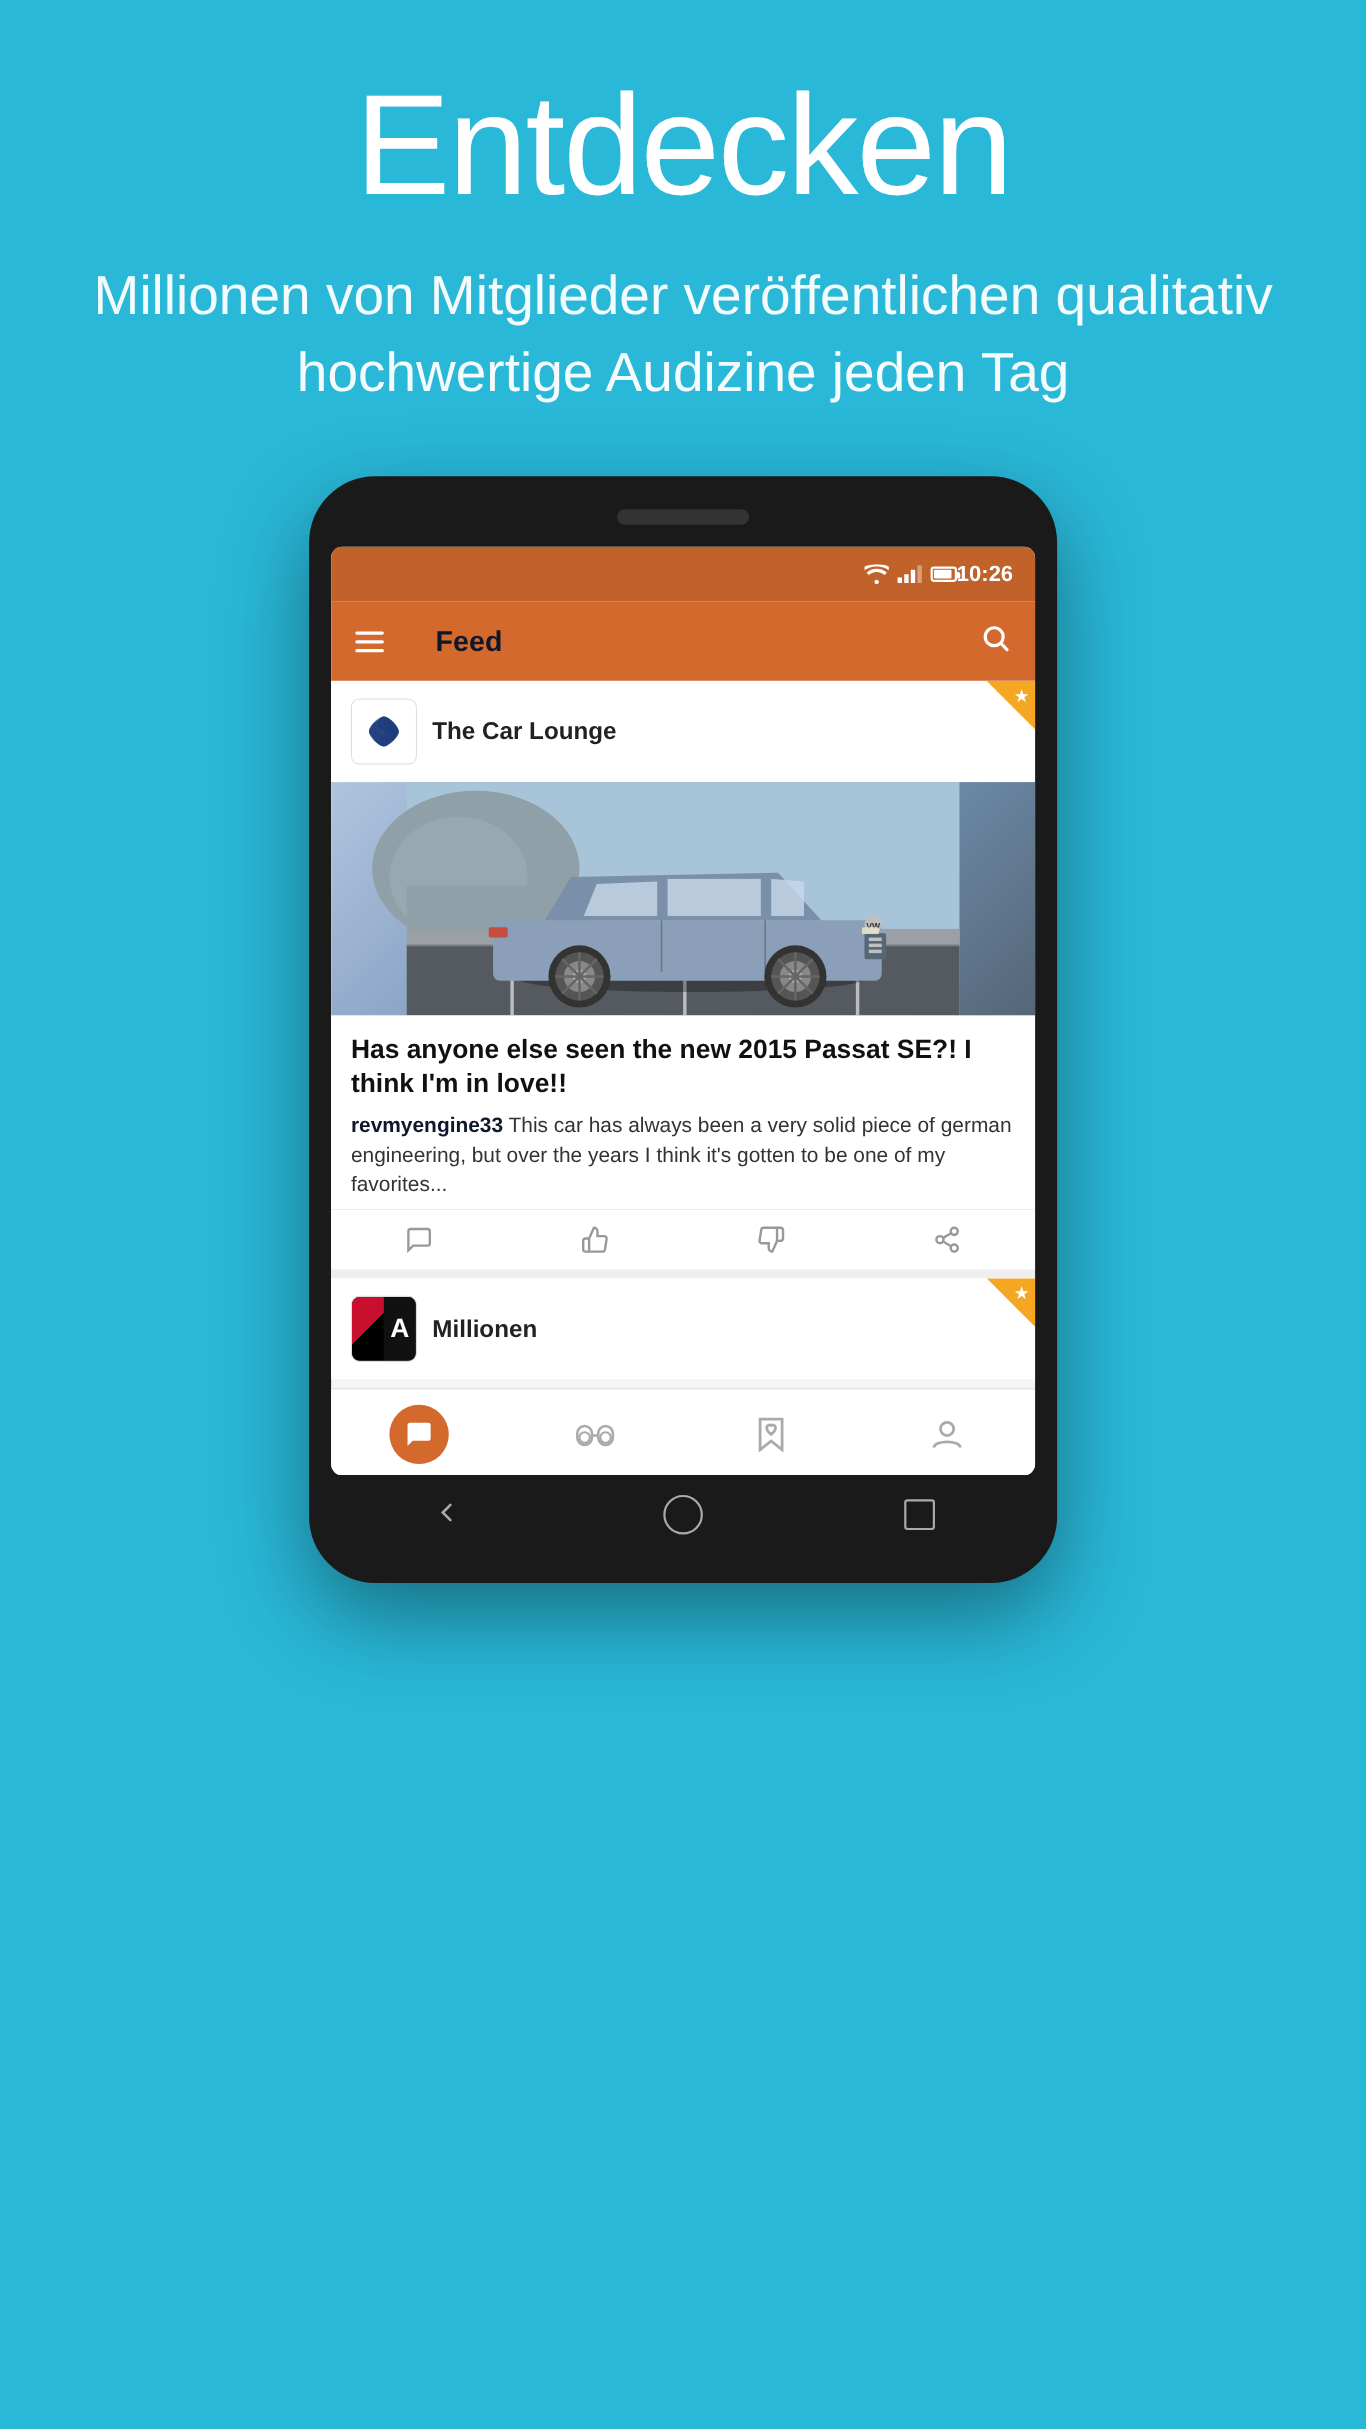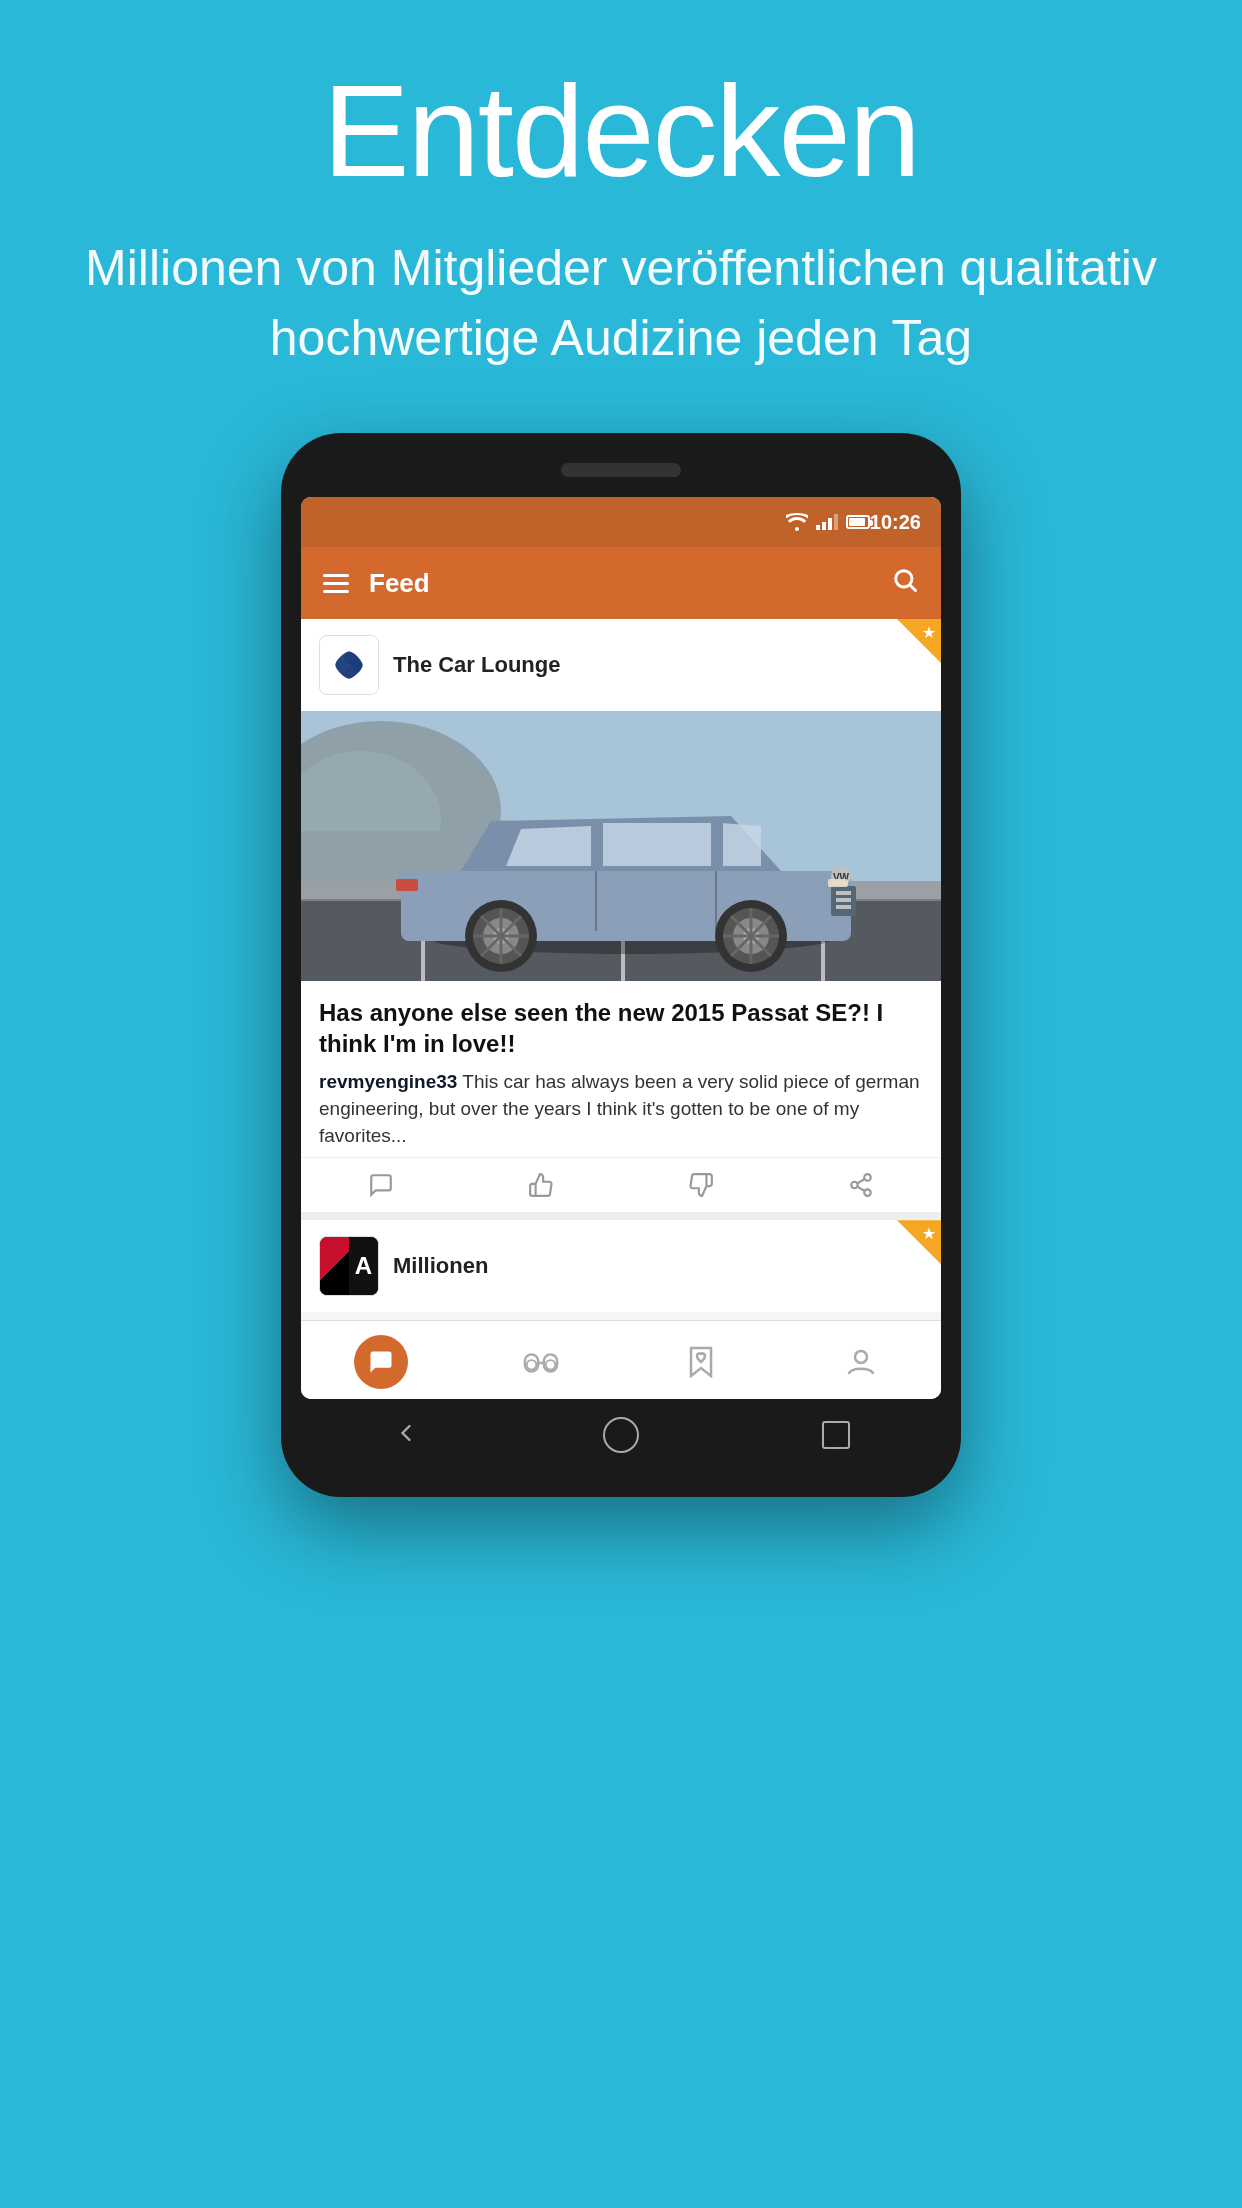--- a/index.html
+++ b/index.html
@@ -143,23 +143,24 @@
       cursor: pointer;
     }
     .hamburger span {
       display: block;
       width: 26px;
       height: 3px;
       background: white;
       border-radius: 2px;
     }
     .app-title {
-      color: #ffffff;
+      color: #0f172a;
       font-size: 26px;
       font-weight: 600;
+      margin-left: 27px;
     }
     .search-icon-btn {
       color: white;
       font-size: 26px;
       cursor: pointer;
     }
 
     
     .feed-area {
       background: #eeeeee;
@@ -212,21 +213,21 @@
       color: white;
       font-size: 16px;
       position: absolute;
       top: 4px;
       right: 5px;
     }
 
     
     .card-image {
       width: 100%;
-      height: 270px;
+      height: 212px;
       background: linear-gradient(135deg, #b0c4de 0%, #8fa8c8 30%, #7090b0 60%, #556677 100%);
       position: relative;
       overflow: hidden;
     }
 
     
     .car-scene {
       width: 100%;
       height: 100%;
     }

